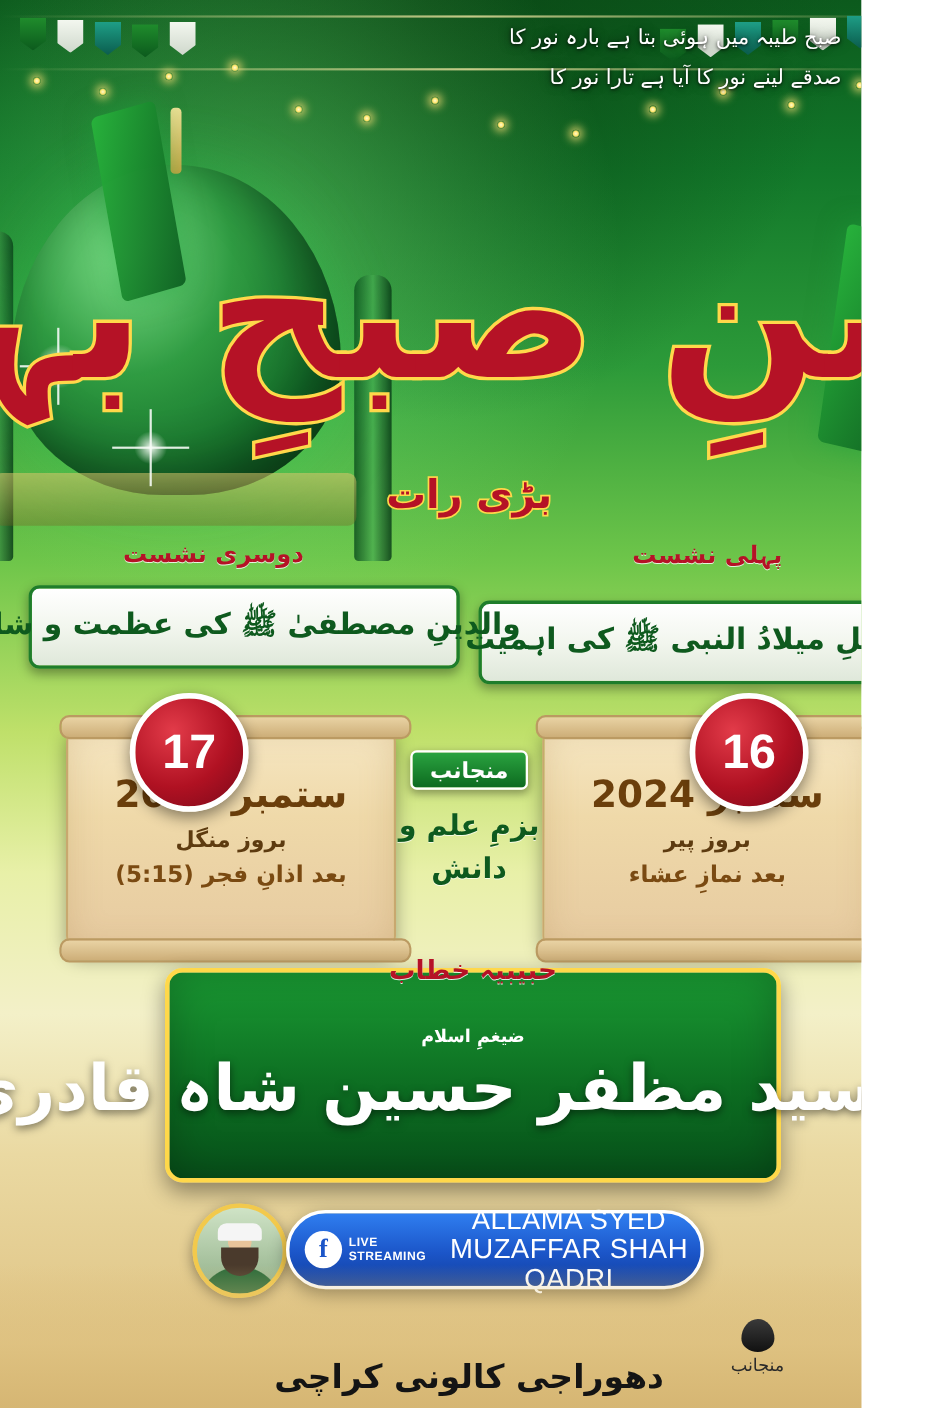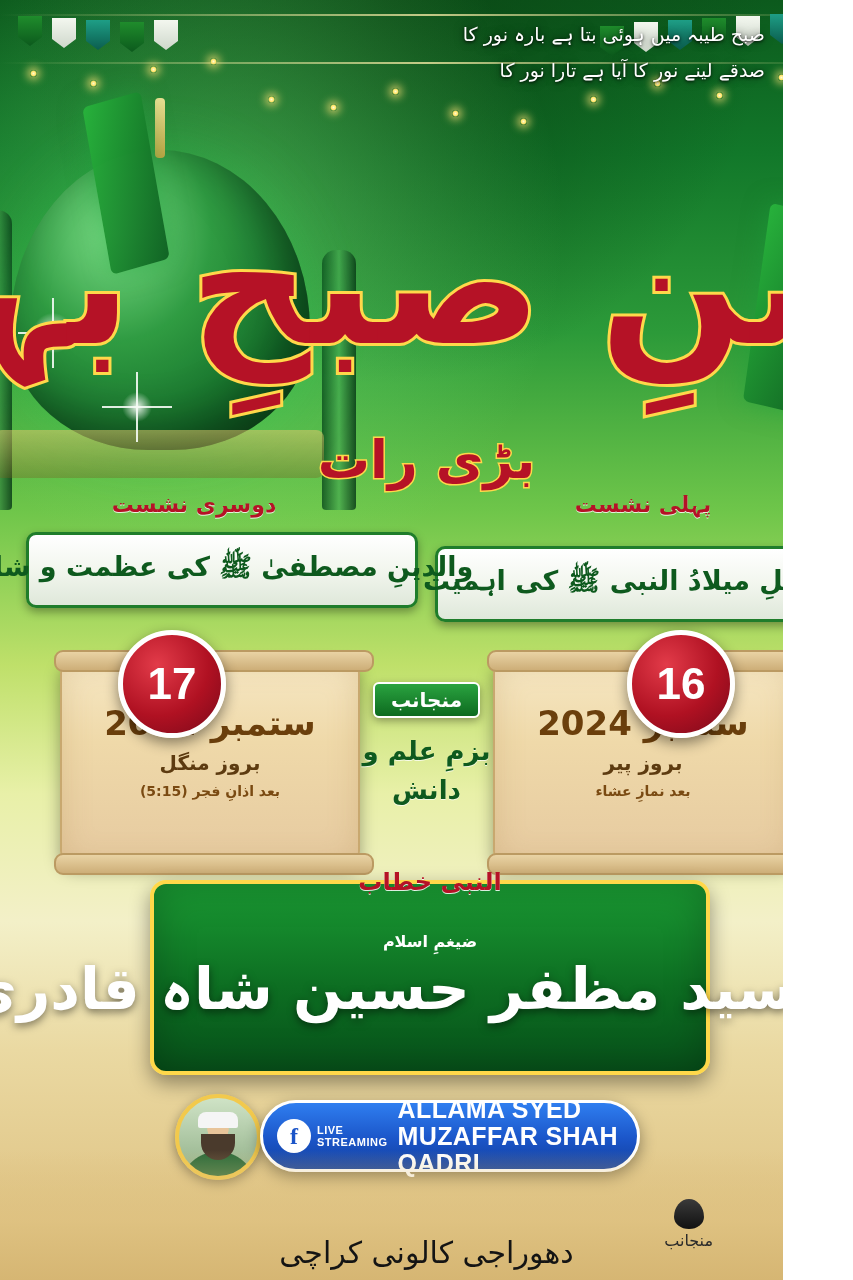--- a/index.html
+++ b/index.html
@@ -126,21 +126,21 @@
     text-shadow:
       0 0 2px #ffe僅,
       0 6px 14px rgba(0,0,0,0.45);
     letter-spacing: -6px;
     white-space: nowrap;
   }
   .title-sub {
     position: absolute; left: 0; top: 430px; width: 853px;
     text-align: center; direction: rtl;
     font-family: "DejaVu Sans", sans-serif;
-    font-size: 52px; font-weight: bold;
+    font-size: 36px; font-weight: bold;
     color: #b51226;
     -webkit-text-stroke: 3px #ffd84a;
     paint-order: stroke fill;
   }
 
   
   .sessions {
     position: absolute; left: 0; top: 500px; width: 853px; height: 130px;
   }
   .session {
@@ -198,21 +198,21 @@
     position: absolute; inset: 16px 14px 14px 14px;
     direction: rtl; text-align: center;
     font-family: "DejaVu Sans", sans-serif;
     color: #5d3b10;
   }
   .scroll-month {
     font-size: 34px; font-weight: bold; color: #6b3f0c; line-height: 1.25;
     margin-top: 24px;
   }
   .scroll-day { font-size: 20px; font-weight: bold; margin-top: 6px; }
-  .scroll-time { font-size: 14px; font-weight: bold; margin-top: 8px; color: #7a4a12; }
+  .scroll-time { font-size: 21px; font-weight: bold; margin-top: 8px; color: #7a4a12; }
   .date-badge {
     position: absolute; top: 0px; width: 108px; height: 108px; border-radius: 50%;
     background: radial-gradient(circle at 35% 30%, #e23b49 0%, #b01122 55%, #79091a 100%);
     border: 5px solid #ffffff;
     box-shadow: 0 5px 14px rgba(0,0,0,0.45);
     display: flex; align-items: center; justify-content: center;
     color: #ffffff; font-size: 44px; font-weight: bold;
     font-family: "Liberation Sans", sans-serif;
   }
   .date-badge.right { right: 118px; }
@@ -278,22 +278,22 @@
     background: #ffffff; color: #1b55c8;
     display: flex; align-items: center; justify-content: center;
     font-weight: bold; font-size: 24px; font-family: "Liberation Serif", serif;
     flex: 0 0 auto;
   }
   .live-text {
     margin-left: 6px; color: #ffffff; font-size: 11px; font-weight: bold;
     line-height: 1.1; letter-spacing: 0.5px;
   }
   .live-name {
-    margin-left: 10px; color: #ffffff; font-weight: bold;
-    font-size: 25px; line-height: 1.08; letter-spacing: 0.4px;
+    margin-left: 10px; color: #ffffff; font-weight: normal;
+    font-size: 25px; line-height: 1.08; letter-spacing: 0.4px; text-align: center;
   }
   .speaker-photo {
     position: absolute; left: 175px; top: 1094px;
     width: 86px; height: 86px; border-radius: 50%;
     border: 4px solid #f2c94c;
     background:
       radial-gradient(circle at 50% 118%, #2b6b3a 0 38%, rgba(0,0,0,0) 39%),
       radial-gradient(circle at 50% 40%, #e8c49a 0 17%, rgba(0,0,0,0) 18%),
       linear-gradient(180deg,#cfe3c6, #8fae86);
     box-shadow: 0 4px 12px rgba(0,0,0,0.4);
@@ -352,21 +352,21 @@
     background: linear-gradient(180deg,#3a3a3a,#111);
   }
   .footer-name {
     font-family: "DejaVu Sans", sans-serif;
     font-size: 48px; font-weight: bold; color: #0f0f0f;
     line-height: 1.25;
     text-shadow: 0 1px 0 rgba(255,255,255,0.5);
   }
   .footer-sub {
     font-family: "DejaVu Sans", sans-serif;
-    font-size: 30px; font-weight: normal; color: #141414;
+    font-size: 30px; font-weight: bold; color: #141414;
   }
   .sand {
     position: absolute; left: 0; bottom: 0; width: 853px; height: 130px;
     background: linear-gradient(180deg, rgba(226,201,140,0) 0%, rgba(222,193,128,0.85) 55%, rgba(214,182,115,1) 100%);
   }
 </style>
 </head>
 <body>
 
 <div id="poster">
@@ -460,21 +460,21 @@
     <div class="center-tag">
       <span class="chip">منجانب</span>
       <div class="lines">
         <div>بزمِ علم و</div>
         <div>دانش</div>
       </div>
     </div>
   </div>
 
   <div class="speaker-panel">
-    <div class="speaker-label">النبی خطاب</div>
+    <div class="speaker-label">حبیبیہ خطاب</div>
     <div class="speaker-honor">ضیغمِ اسلام</div>
     <div class="speaker-name">پیر سید مظفر حسین شاہ قادری</div>
   </div>
 
   <div class="speaker-photo">
     <div class="photo-cap"></div>
     <div class="photo-beard"></div>
   </div>
   <div class="live-bar">
     <div class="fb-badge">f</div>

